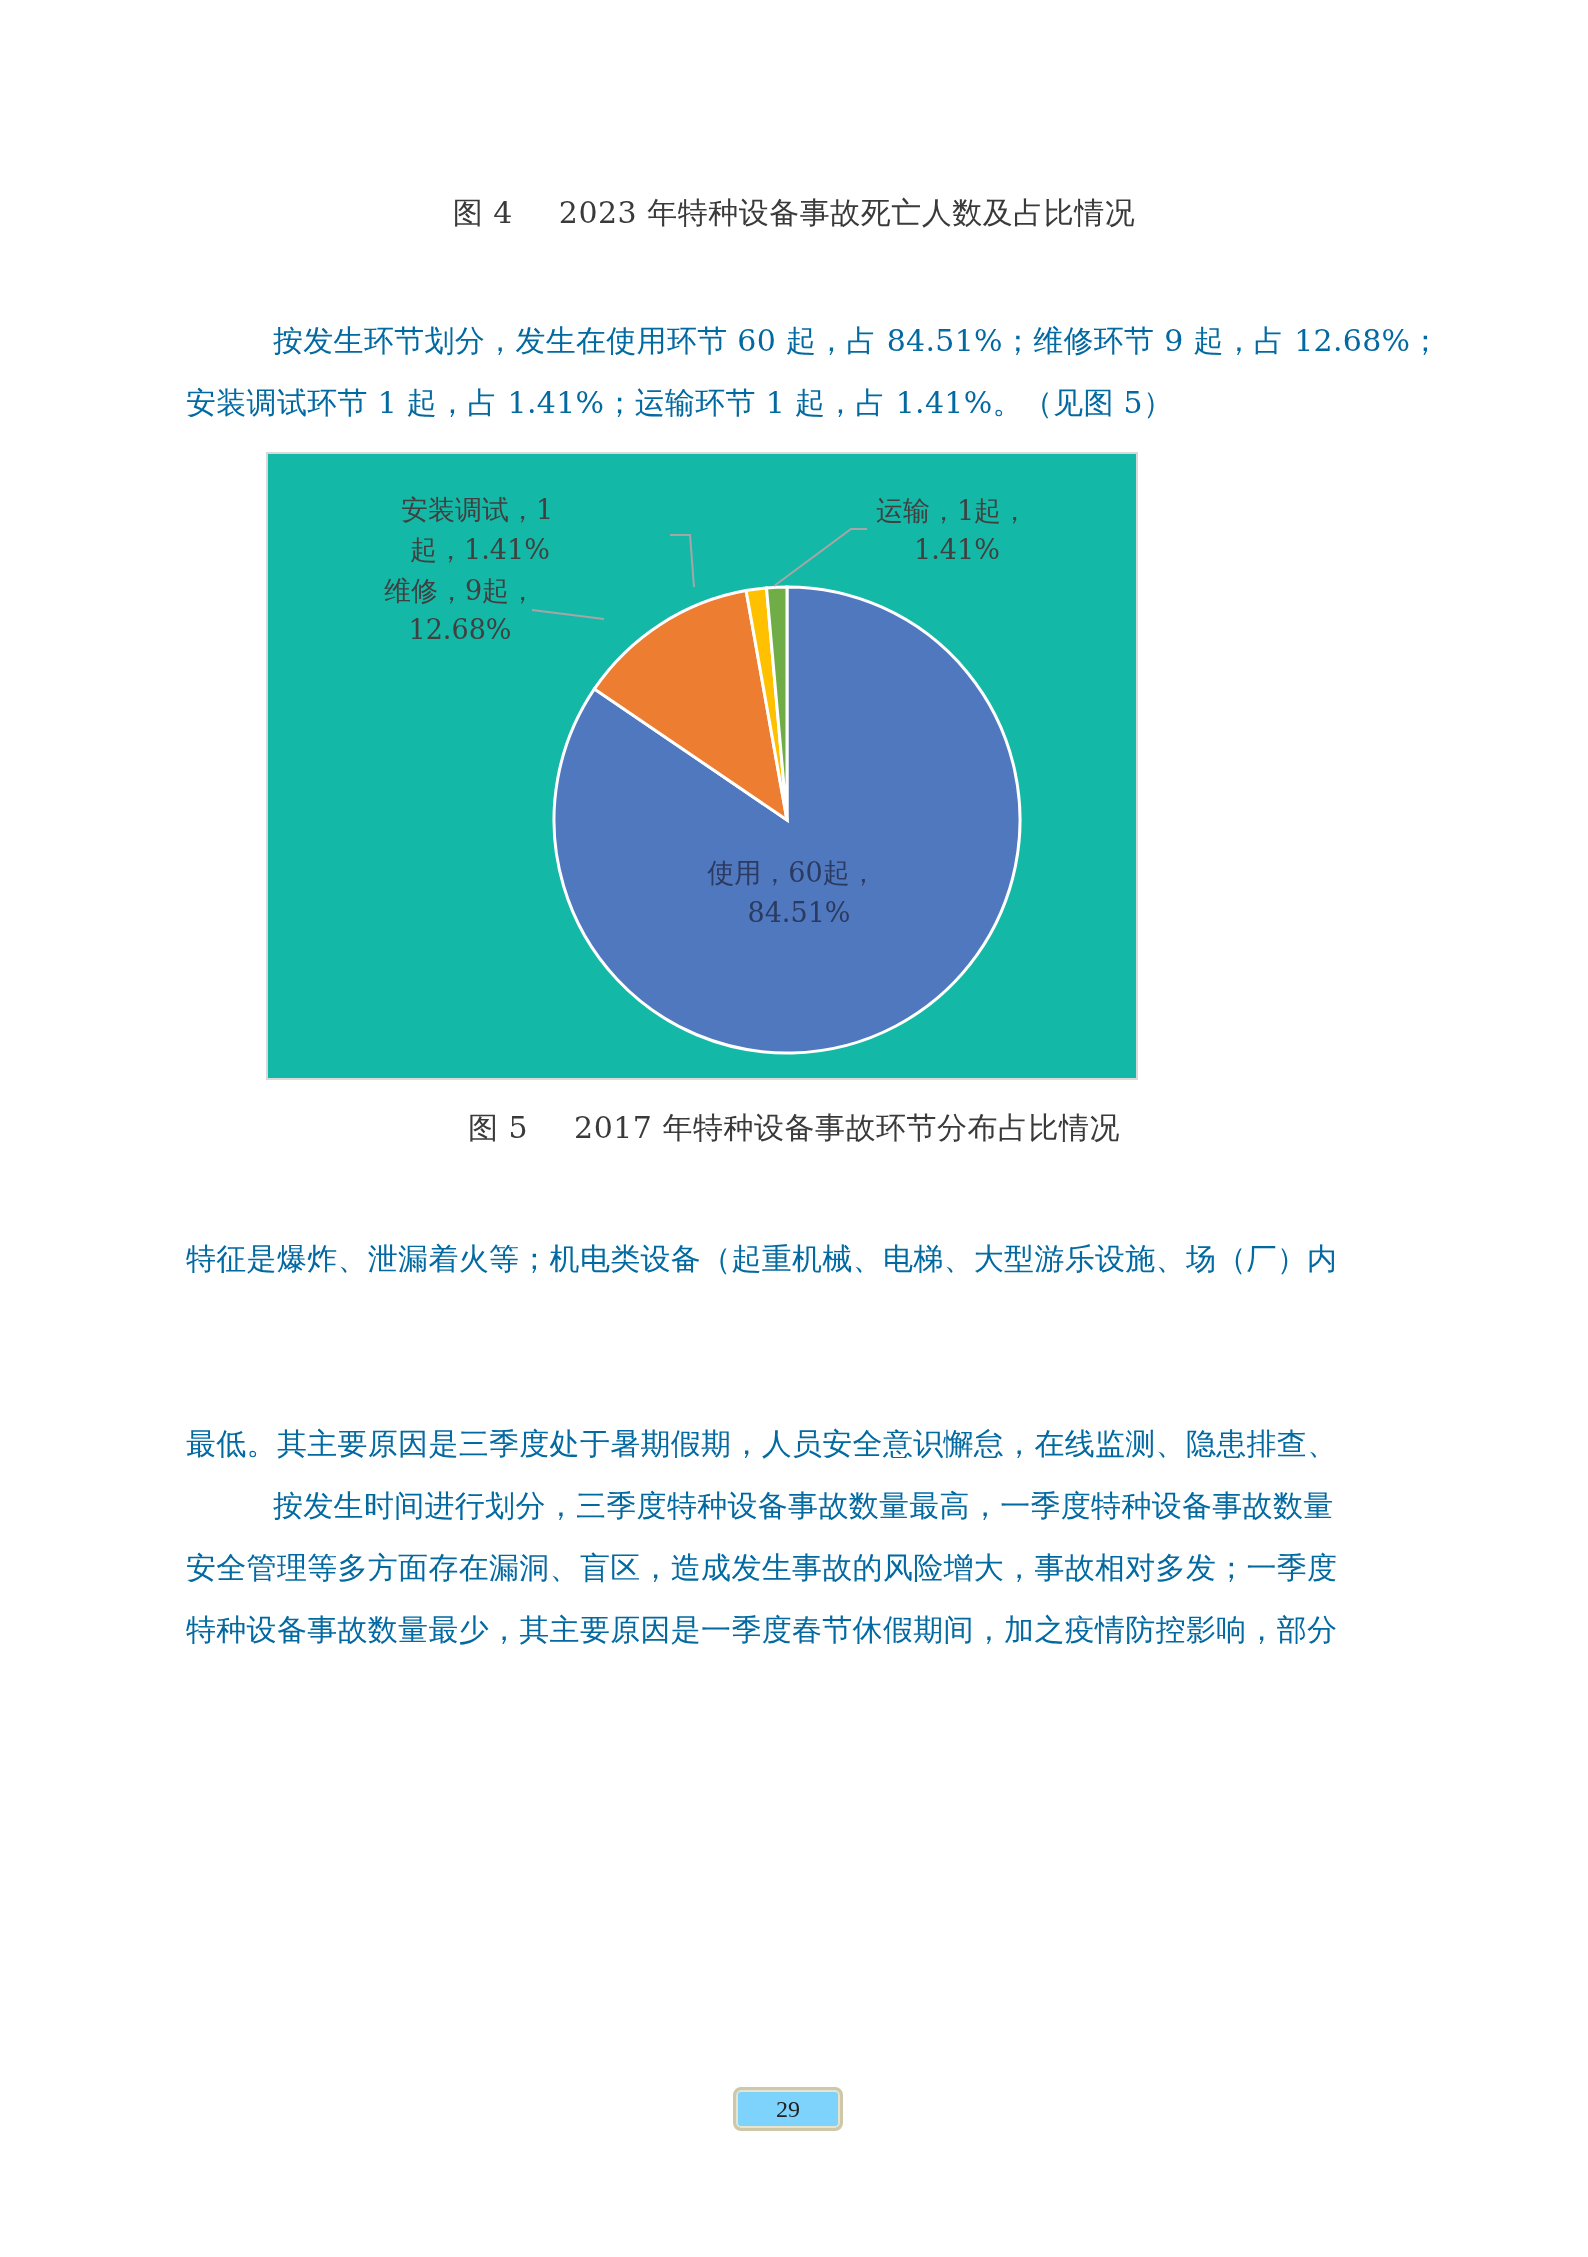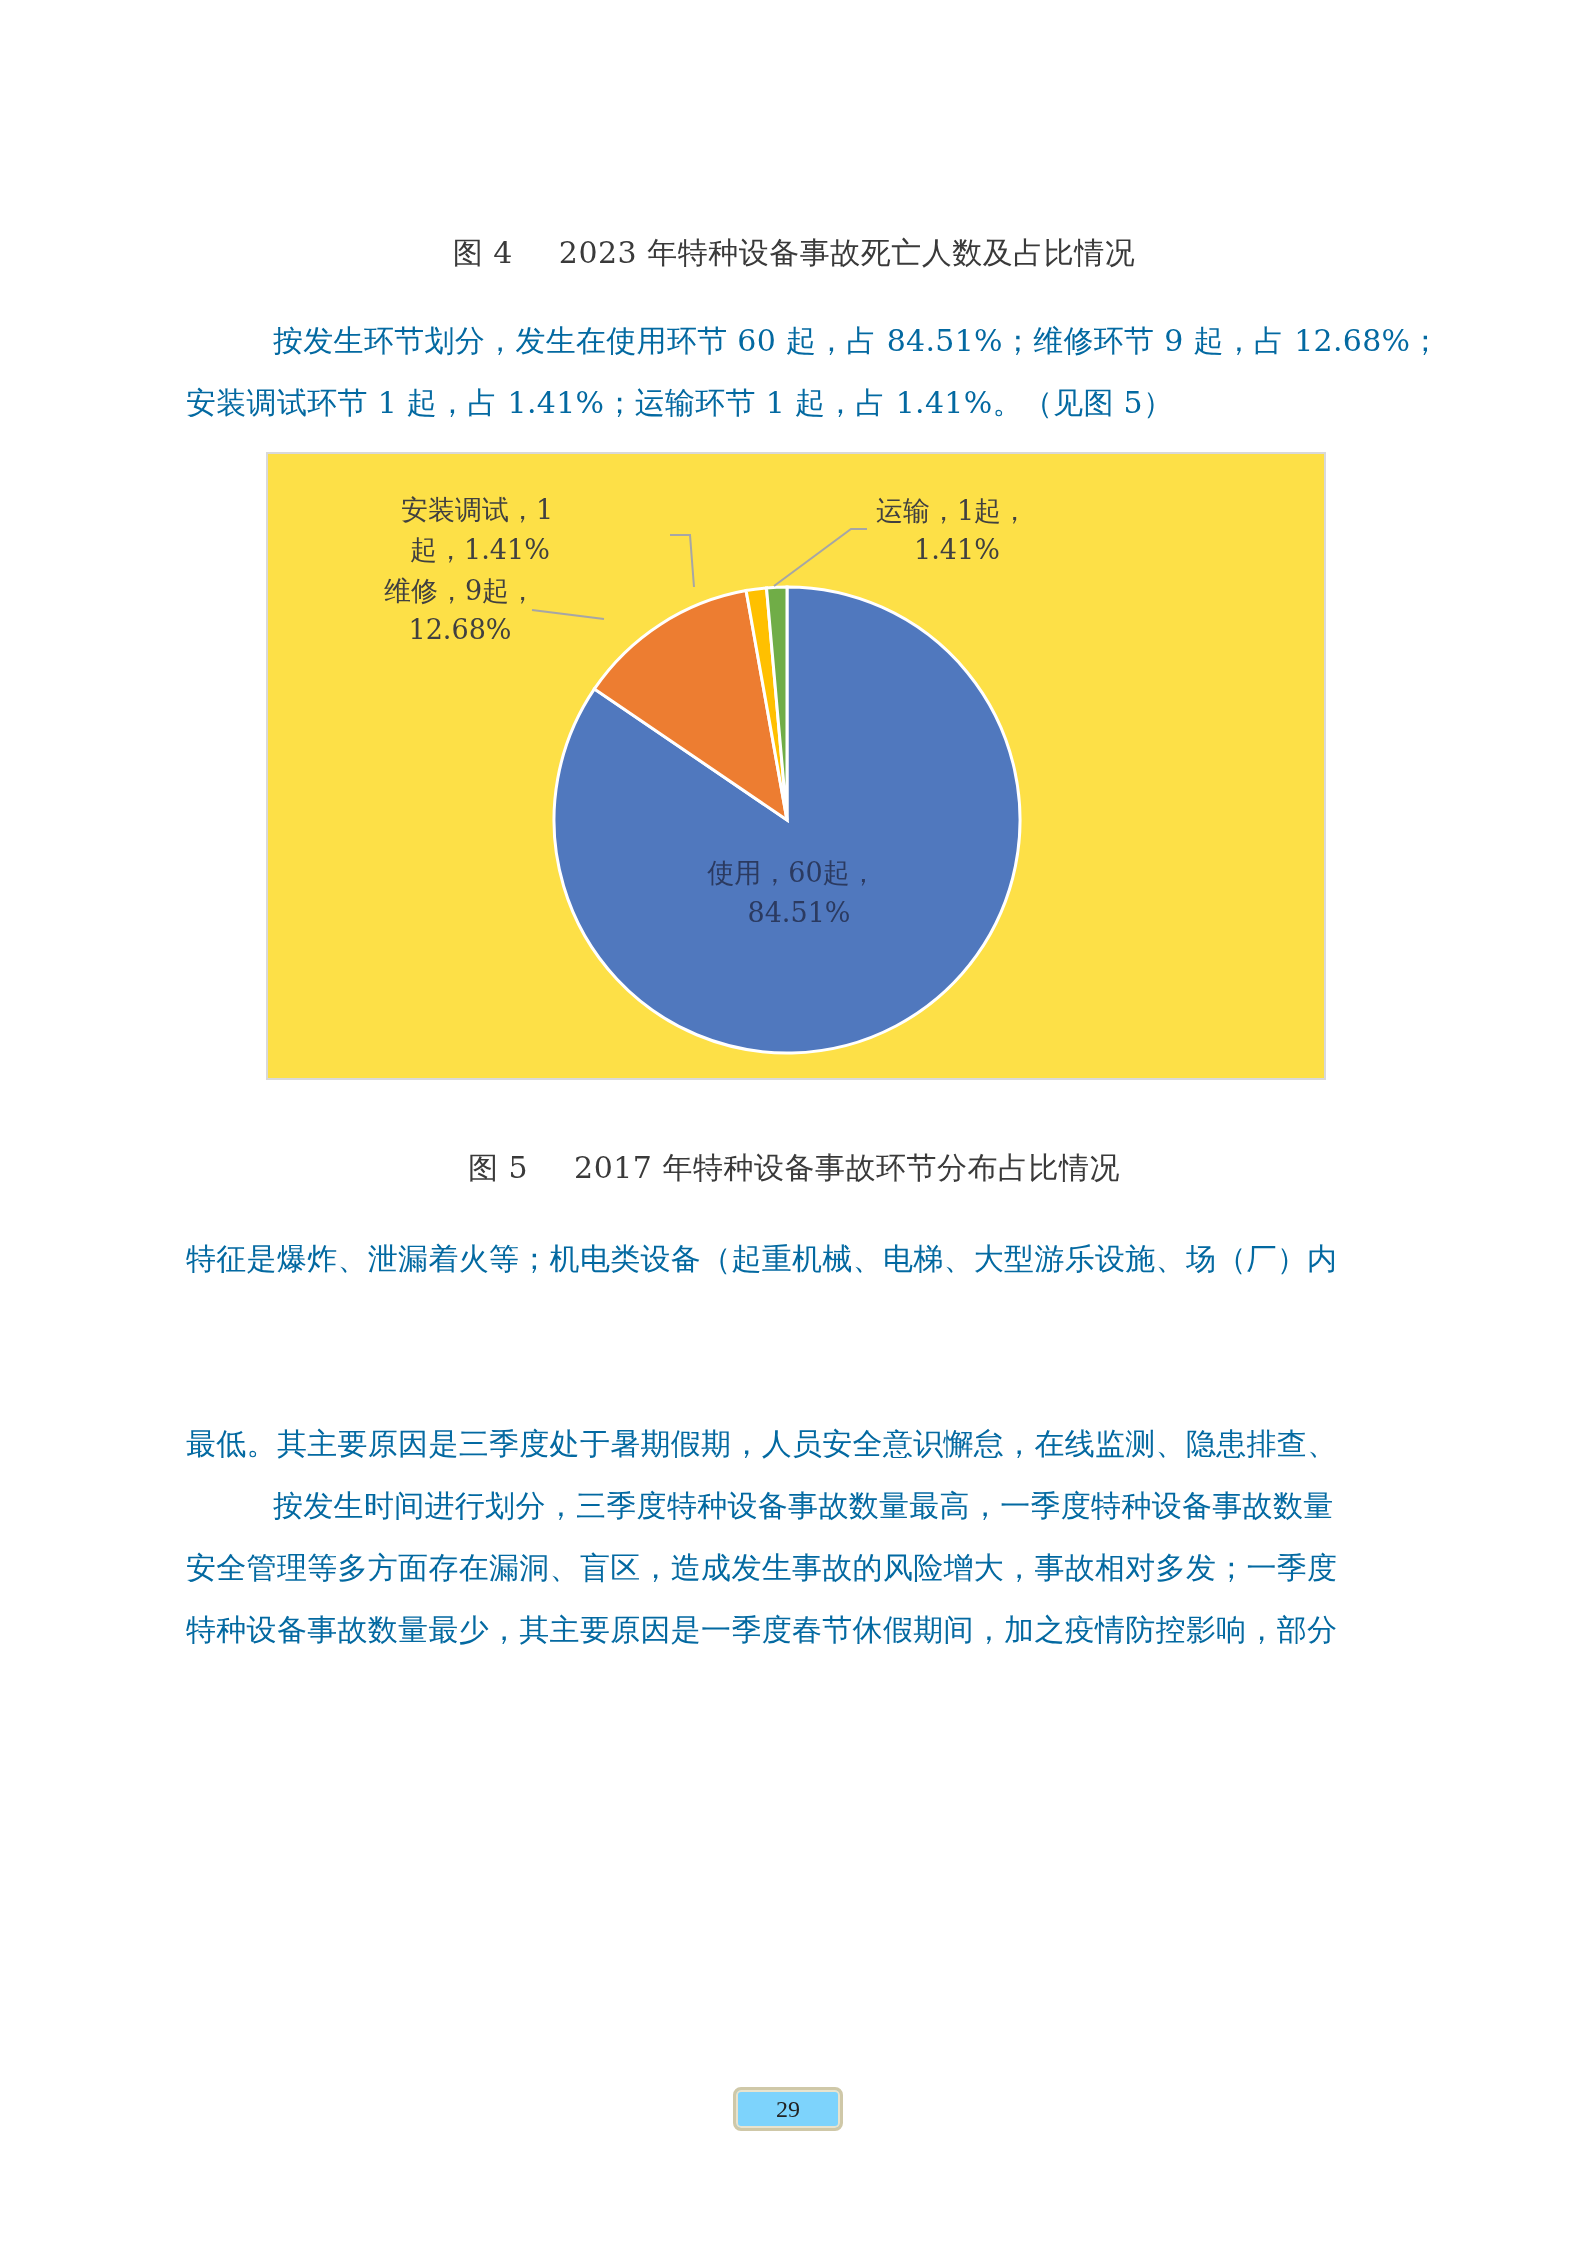--- a/index.html
+++ b/index.html
@@ -1,26 +1,26 @@
 <!DOCTYPE html>
 <html><head>
 <meta charset="utf-8">
 <style>
   html, body { margin:0; padding:0; background:#ffffff; }
   body { width:1588px; height:2257px; position:relative; overflow:hidden;
          font-family:"DejaVu Serif","Liberation Serif",serif; color:#333; }
   .caption { position:absolute; left:0; width:1588px; text-align:center;
-             font-size:30px; color:#3a3a3a; letter-spacing:0.5px;margin-top:40px; }
+             font-size:30px; color:#3a3a3a; letter-spacing:0.5px; }
   .caption .fig { margin-right:46px; }
   .para { position:absolute; left:186px; width:1218px; font-size:30px;
           line-height:62px; color:#0369a1; text-align:justify; letter-spacing:0.3px; }
   .para .line { display:block; white-space:nowrap; }
   .para .indent { padding-left:87px; }
-  .chart-box { position:absolute; left:266px; top:452px; width:1060px; height:628px;
-               border:2px solid #d9d9d9; background:#fde047; box-sizing:border-box; }
+  .chart-box { position:absolute; left:266px; top:452px; width:872px; height:628px;
+               border:2px solid #d9d9d9; background:#14b8a6; box-sizing:border-box; }
   .chart-svg { position:absolute; left:0; top:0; }
   .pie-label { font-family:"DejaVu Serif","Liberation Serif",serif; font-size:27px; fill:#404040; }
   .pie-label-in { fill:#2b3a60; }
   .page-num { position:absolute; left:733px; top:2087px; width:110px; height:44px;
               border:3px solid #cfc8a8; border-radius:8px; background:#7dd3fc;
               box-shadow: inset 0 0 0 2px #e8e3cd; display:flex; align-items:center;
               justify-content:center; font-family:"Liberation Serif",serif; font-size:24px; color:#222; box-sizing:border-box; }
 </style>
 </head>
 <body>

